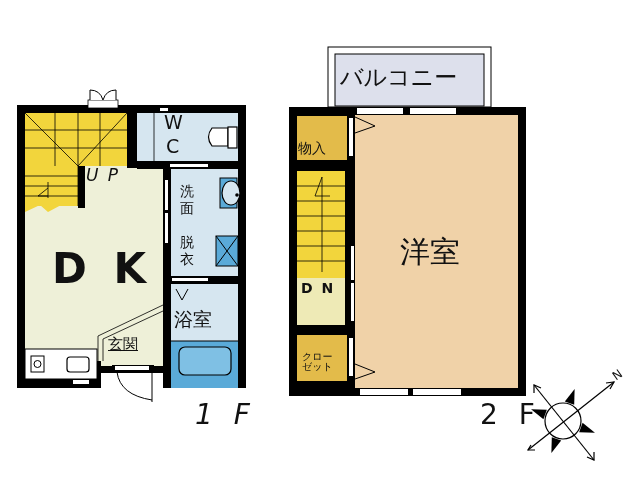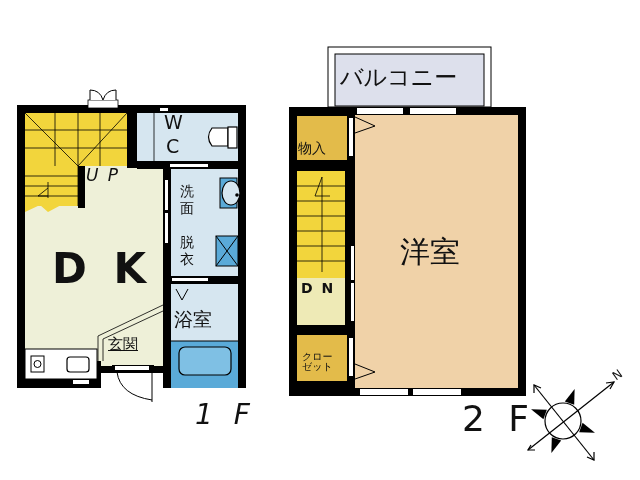--- a/index.html
+++ b/index.html
@@ -168,14 +168,14 @@
 <div class="label" style="left:174px;top:307px;font-size:19px;">浴室</div>
 <div class="label" style="left:108px;top:335px;font-size:15px;text-decoration:underline;">玄関</div>
 <div class="label" style="left:195px;top:398px;font-size:28px;letter-spacing:6px;font-style:italic;">1 F</div>
 
 <div class="label" style="left:340px;top:62px;font-size:23px;font-family:Liberation Serif, serif;">バルコニー</div>
 <div class="label" style="left:298px;top:128px;font-size:14px;margin-top:12px;">物入</div>
 <div class="label" style="left:400px;top:232px;font-size:30px;">洋室</div>
 <div class="label" style="left:301px;top:280px;font-size:14px;letter-spacing:2px;font-weight:bold;">D N</div>
 <div class="label" style="left:302px;top:350px;font-size:10px;">クロー</div>
 <div class="label" style="left:302px;top:360px;font-size:10px;">ゼット</div>
-<div class="label" style="left:462px;top:398px;font-size:36px;letter-spacing:6px;">2 F</div>
+<div class="label" style="left:480px;top:398px;font-size:28px;letter-spacing:6px;">2 F</div>
 <div class="label" style="left:613px;top:368px;font-size:12px;transform:rotate(-35deg);">N</div>
 
 </body></html>

